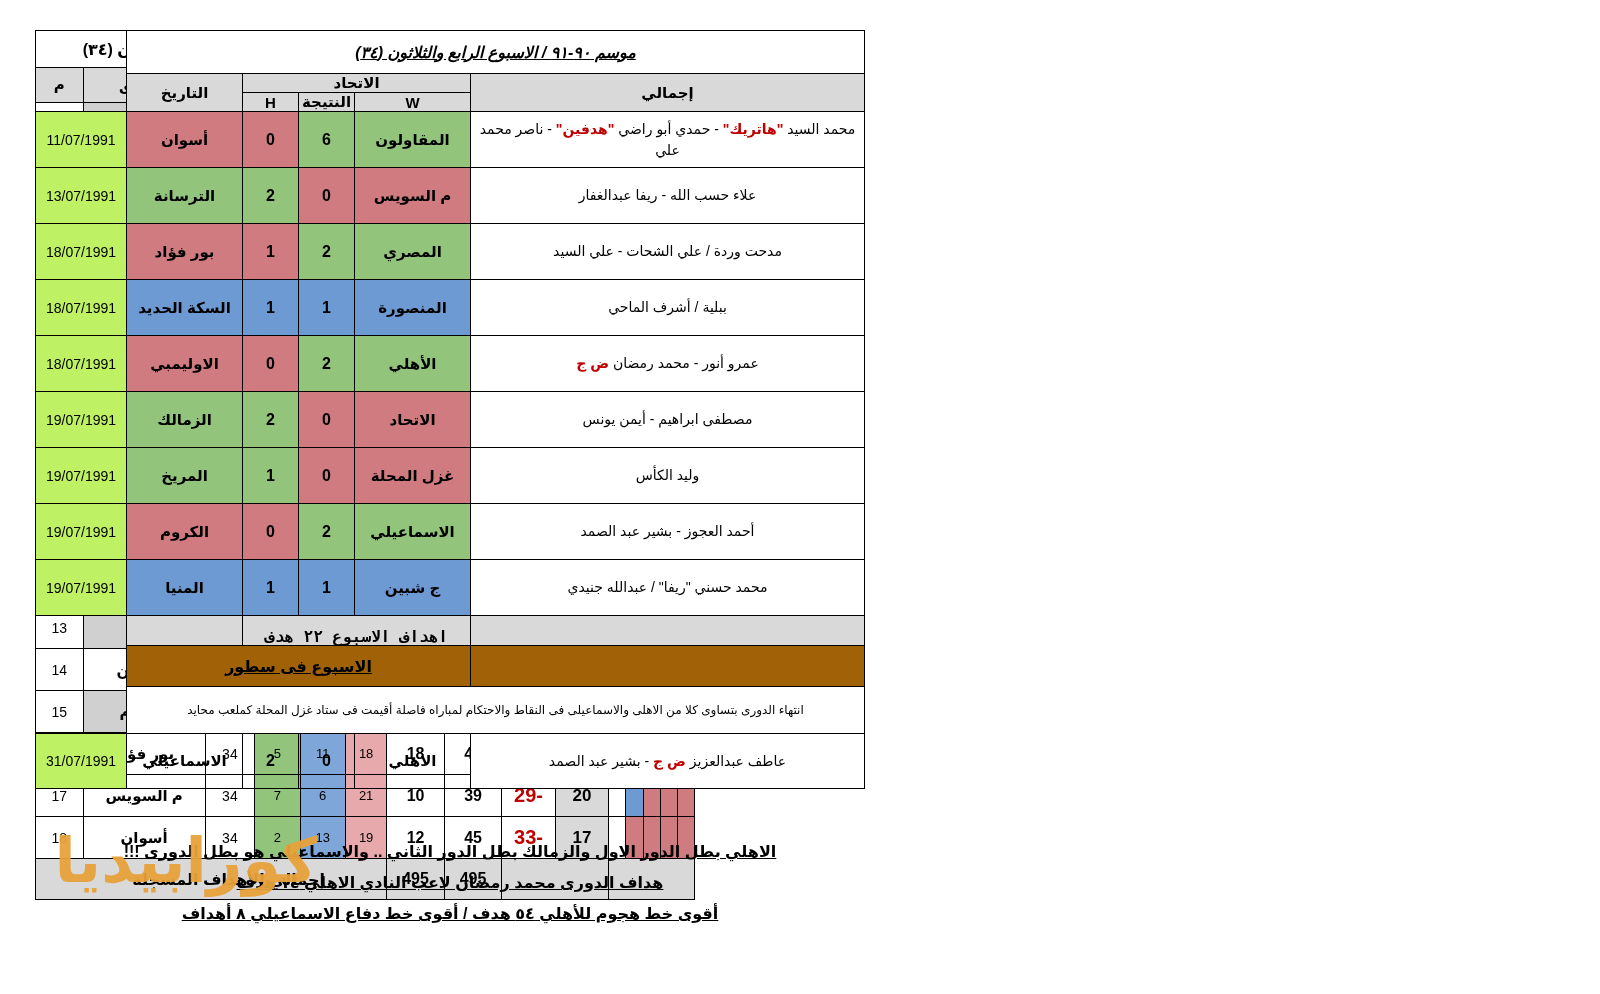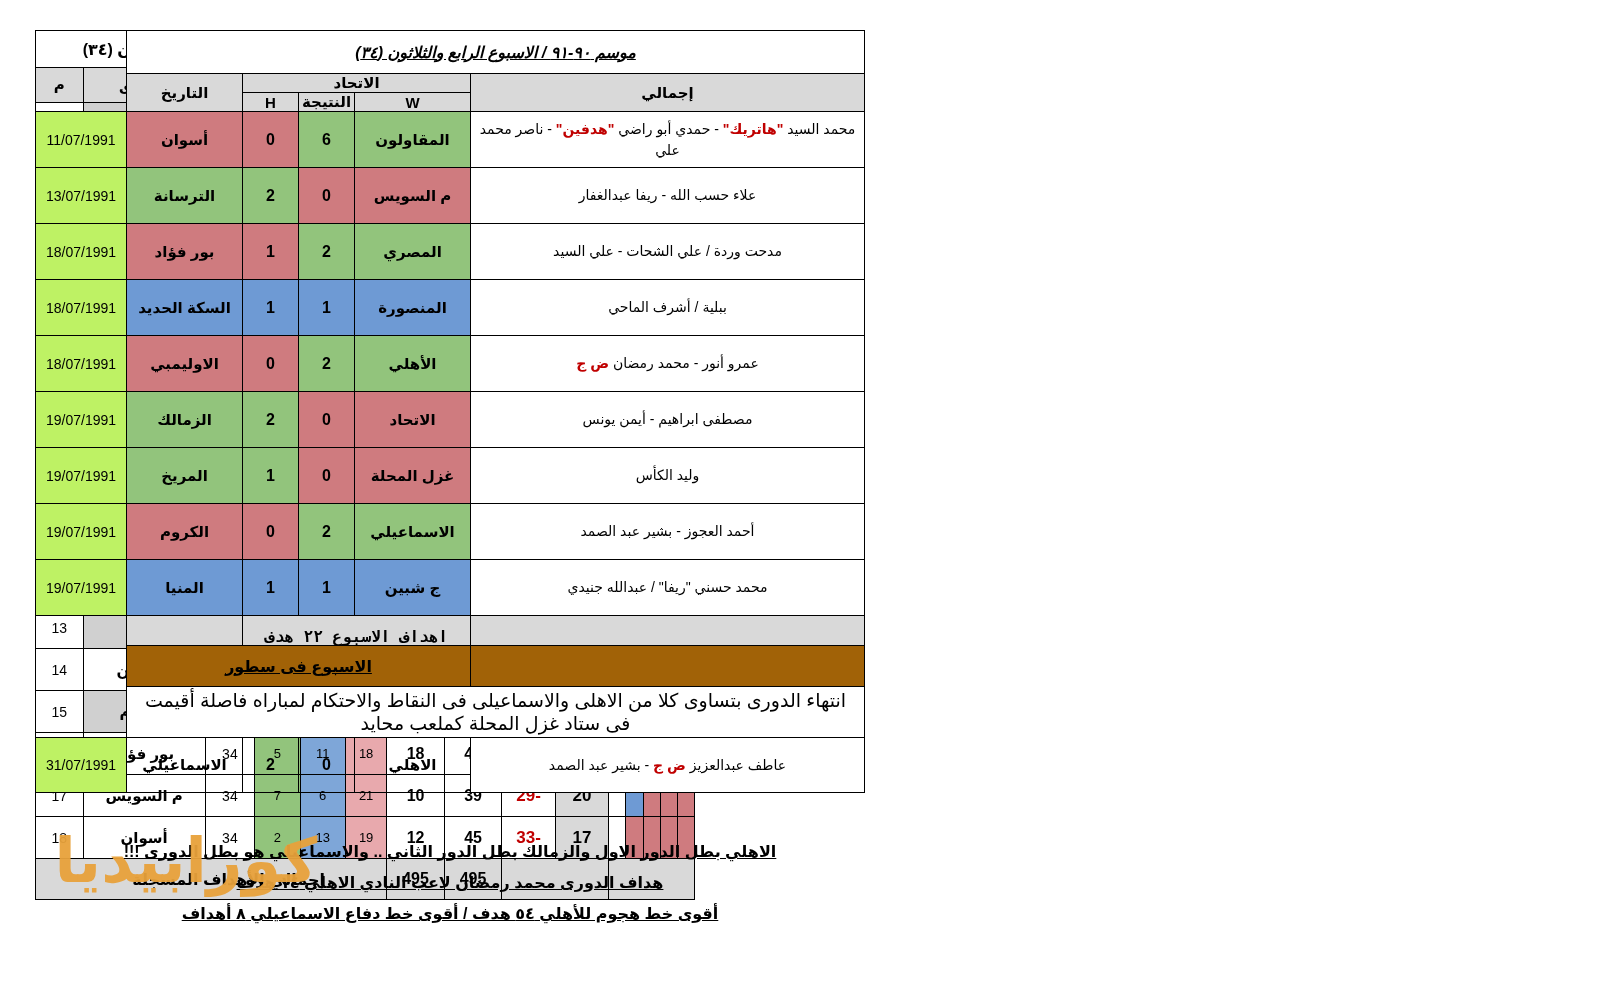--- a/index.html
+++ b/index.html
@@ -17,21 +17,21 @@
   .hdr td{background:#d9d9d9;font-weight:bold;height:34px;font-size:15px;}
   .strip{width:16px;padding:0;border:1px solid #000;}
   .c-green{background:#92c47c;}
   .c-blue{background:#6e9ad4;}
   .c-red{background:#cf7b7f;}
   .c-white{background:#ffffff;}
   .c-grey{background:#d0d0d0;}
   .c-lgrey{background:#e6e6e6;padding-left:35px;}
   .c-cream{background:#fdf6dd;}
   .col-pts{background:#d9d9d9;font-weight:bold;font-size:17px;width:52px;}
-  .col-diff{color:#c00000;font-weight:bold;font-size:17px;width:52px;}
+  .col-diff{color:#c00000;font-weight:bold;font-size:20px;width:52px;}
   .col-ag{background:#ffffff;font-weight:bold;width:56px;font-size:16px;}
   .col-gf{background:#ffffff;font-weight:bold;width:56px;font-size:16px;}
   .col-h{background:#e8a9ad;width:40px;font-size:13px;}
   .col-t{background:#7ea6d8;width:44px;font-size:13px;}
   .col-f{background:#92c47c;width:44px;font-size:13px;}
   .col-p{background:#ffffff;width:48px;font-size:14px;}
   .col-team{width:120px;font-weight:bold;font-size:15px;text-align:center;}
   .col-rank{width:46px;font-size:14px;background:#ffffff;}
   .row td{height:41px;}
   .totals td{height:40px;background:#d9d9d9;font-weight:bold;font-size:16px;}
@@ -50,21 +50,21 @@
   .b{background:#6e9ad4;}
   .w{background:#ffffff;font-family:Liberation Mono, monospace;}
   .r-row td{height:47px;}
   .r-sum td{height:42px;background:#d9d9d9;font-weight:bold;font-size:16px;}
   .red-txt{color:#c00000;font-weight:bold;}
 
   
   .weekbox{position:absolute;top:645px;left:35px;width:830px;}
   .weekbox table{width:830px;}
   .wb-title td{background:#a16207;font-weight:bold;font-size:16px;height:40px;text-decoration:underline;}
-  .wb-note td{background:#ffffff;font-size:19px;height:42px;padding:2px 8px;}
+  .wb-note td{background:#ffffff;font-size:12px;height:42px;padding:2px 8px;}
   .wb-row td{height:46px;}
 
   
   .notes{position:absolute;top:830px;left:35px;width:830px;text-align:center;}
   .notes div{font-weight:bold;font-size:16px;margin:12px 0;text-decoration:underline;}
 
   
   .wm{position:absolute;left:36px;top:806px;width:300px;height:120px;pointer-events:none;
       font-family:"DejaVu Sans",sans-serif;font-size:62px;font-weight:bold;color:#e8a23b;
       opacity:.95;letter-spacing:-2px;line-height:110px;text-align:center;}

